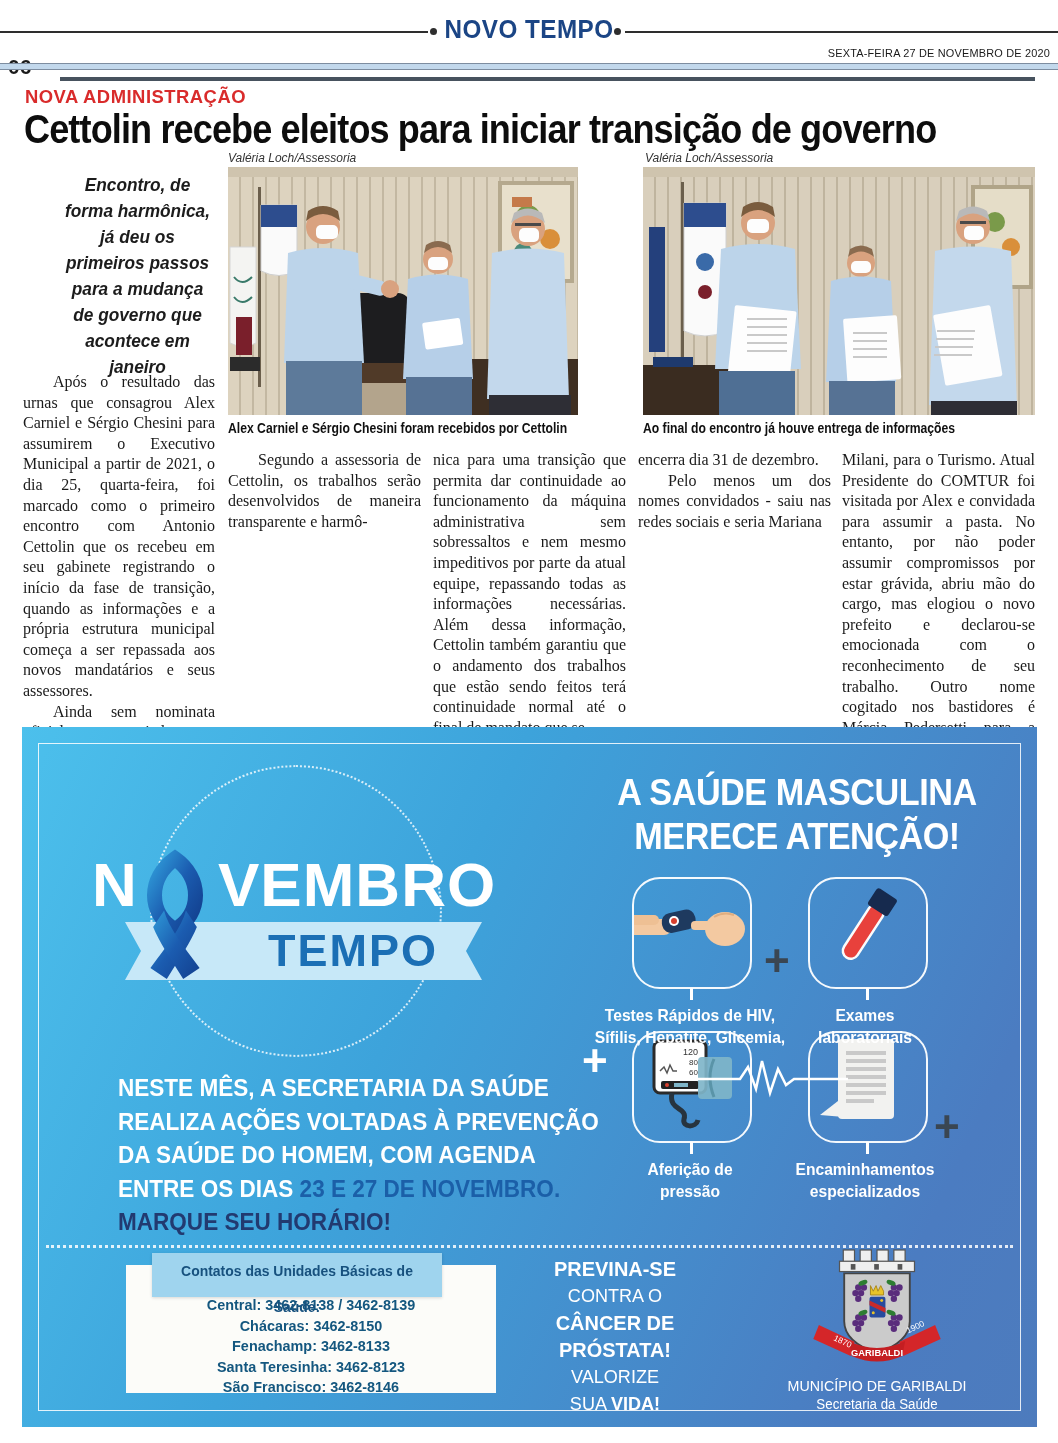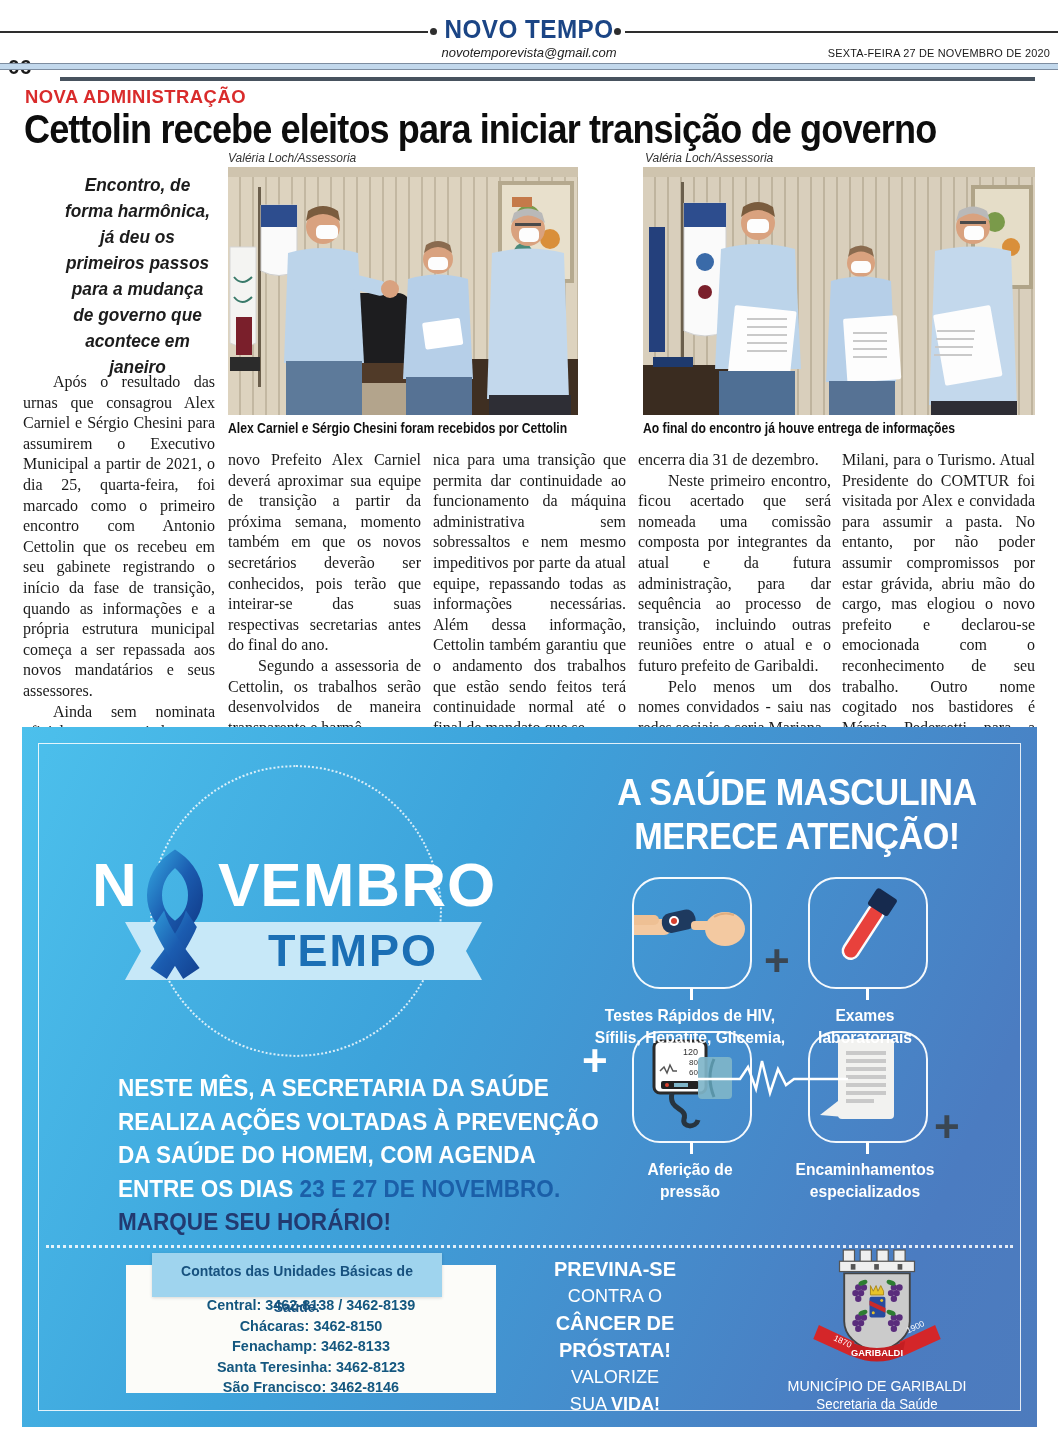--- a/index.html
+++ b/index.html
@@ -89,21 +89,20 @@
 </head>
 <body>
 
 <div class="page">
 
   <div class="abs mast-line" style="left:0;width:428px;"></div>
   <div class="abs mast-line" style="left:625px;width:433px;"></div>
   <div class="abs mast-bullet" style="left:430px;"></div>
   <div class="abs mast-bullet" style="left:614px;"></div>
   <div class="abs mast-title">NOVO TEMPO</div>
-  <div class="abs mast-email">novotemporevista@gmail.com</div>
   <div class="abs page-num">06</div>
   <div class="abs date">SEXTA-FEIRA 27 DE NOVEMBRO DE 2020</div>
   <div class="abs triple-rule"></div>
   <div class="abs thick-rule"></div>
 
   <div class="abs section-label">NOVA ADMINISTRAÇÃO</div>
   <div class="abs headline">Cettolin recebe eleitos para iniciar transição de governo</div>
 
   <div class="abs credit" style="left:228px;width:350px;">Valéria Loch/Assessoria</div>
   <div class="abs credit" style="left:645px;width:390px;">Valéria Loch/Assessoria</div>
@@ -240,29 +239,27 @@
 
   <div class="abs caption" style="left:228px;">Alex Carniel e Sérgio Chesini foram recebidos por Cettolin</div>
   <div class="abs caption" style="left:643px;">Ao final do encontro já houve entrega de informações</div>
 
   <div class="abs intro">Encontro, de forma harmônica, já deu os primeiros passos para a mudança de governo que acontece em janeiro</div>
   <div class="abs col col1">
     <p>Após o resultado das urnas que consagrou Alex Carniel e Sérgio Chesini para assumirem o Executivo Municipal a partir de 2021, o dia 25, quarta-feira, foi marcado como o primeiro encontro com Antonio Cettolin que os recebeu em seu gabinete registrando o início da fase de transição, quando as informações e a própria estrutura municipal começa a ser repassada aos novos mandatários e seus assessores.</p>
     <p>Ainda sem nominata oficialmente anunciada, o</p>
   </div>
   <div class="abs col col2">
-    <p class="noindent">novo Prefeito Alex Carniel deverá aproximar sua equipe de transição a partir da próxima semana, momento também em que os novos secretários deverão ser conhecidos, pois terão que inteirar-se das suas respectivas secretarias antes do final do ano.</p>
     <p>Segundo a assessoria de Cettolin, os trabalhos serão desenvolvidos de maneira transparente e harmô-</p>
   </div>
   <div class="abs col col3">
     <p class="noindent">nica para uma transição que permita dar continuidade ao funcionamento da máquina administrativa sem sobressaltos e nem mesmo impeditivos por parte da atual equipe, repassando todas as informações necessárias.  Além dessa informação, Cettolin também garantiu que o andamento dos trabalhos que estão sendo feitos terá continuidade normal até o final de mandato que se</p>
   </div>
   <div class="abs col col4">
     <p class="noindent">encerra dia 31 de dezembro.</p>
-    <p>Neste primeiro encontro, ficou acertado que será nomeada uma comissão composta por integrantes da atual e da futura administração, para dar sequência ao processo de transição, incluindo outras reuniões entre o atual e o futuro prefeito de Garibaldi.</p>
     <p>Pelo menos um dos nomes convidados - saiu nas redes sociais e seria Mariana</p>
   </div>
   <div class="abs col col5">
     <p class="noindent">Milani, para o Turismo. Atual Presidente do COMTUR foi visitada por Alex e convidada para assumir a pasta. No entanto, por não poder assumir compromissos por estar grávida, abriu mão do cargo, mas elogiou o novo prefeito e declarou-se emocionada com o reconhecimento de seu trabalho. Outro nome cogitado nos bastidores é Márcia Pedersetti para a Saúde.</p>
   </div>
 
   <div class="abs ad">
     <div class="ad-border"></div>
     <div class="dotted-circle"></div>
 

